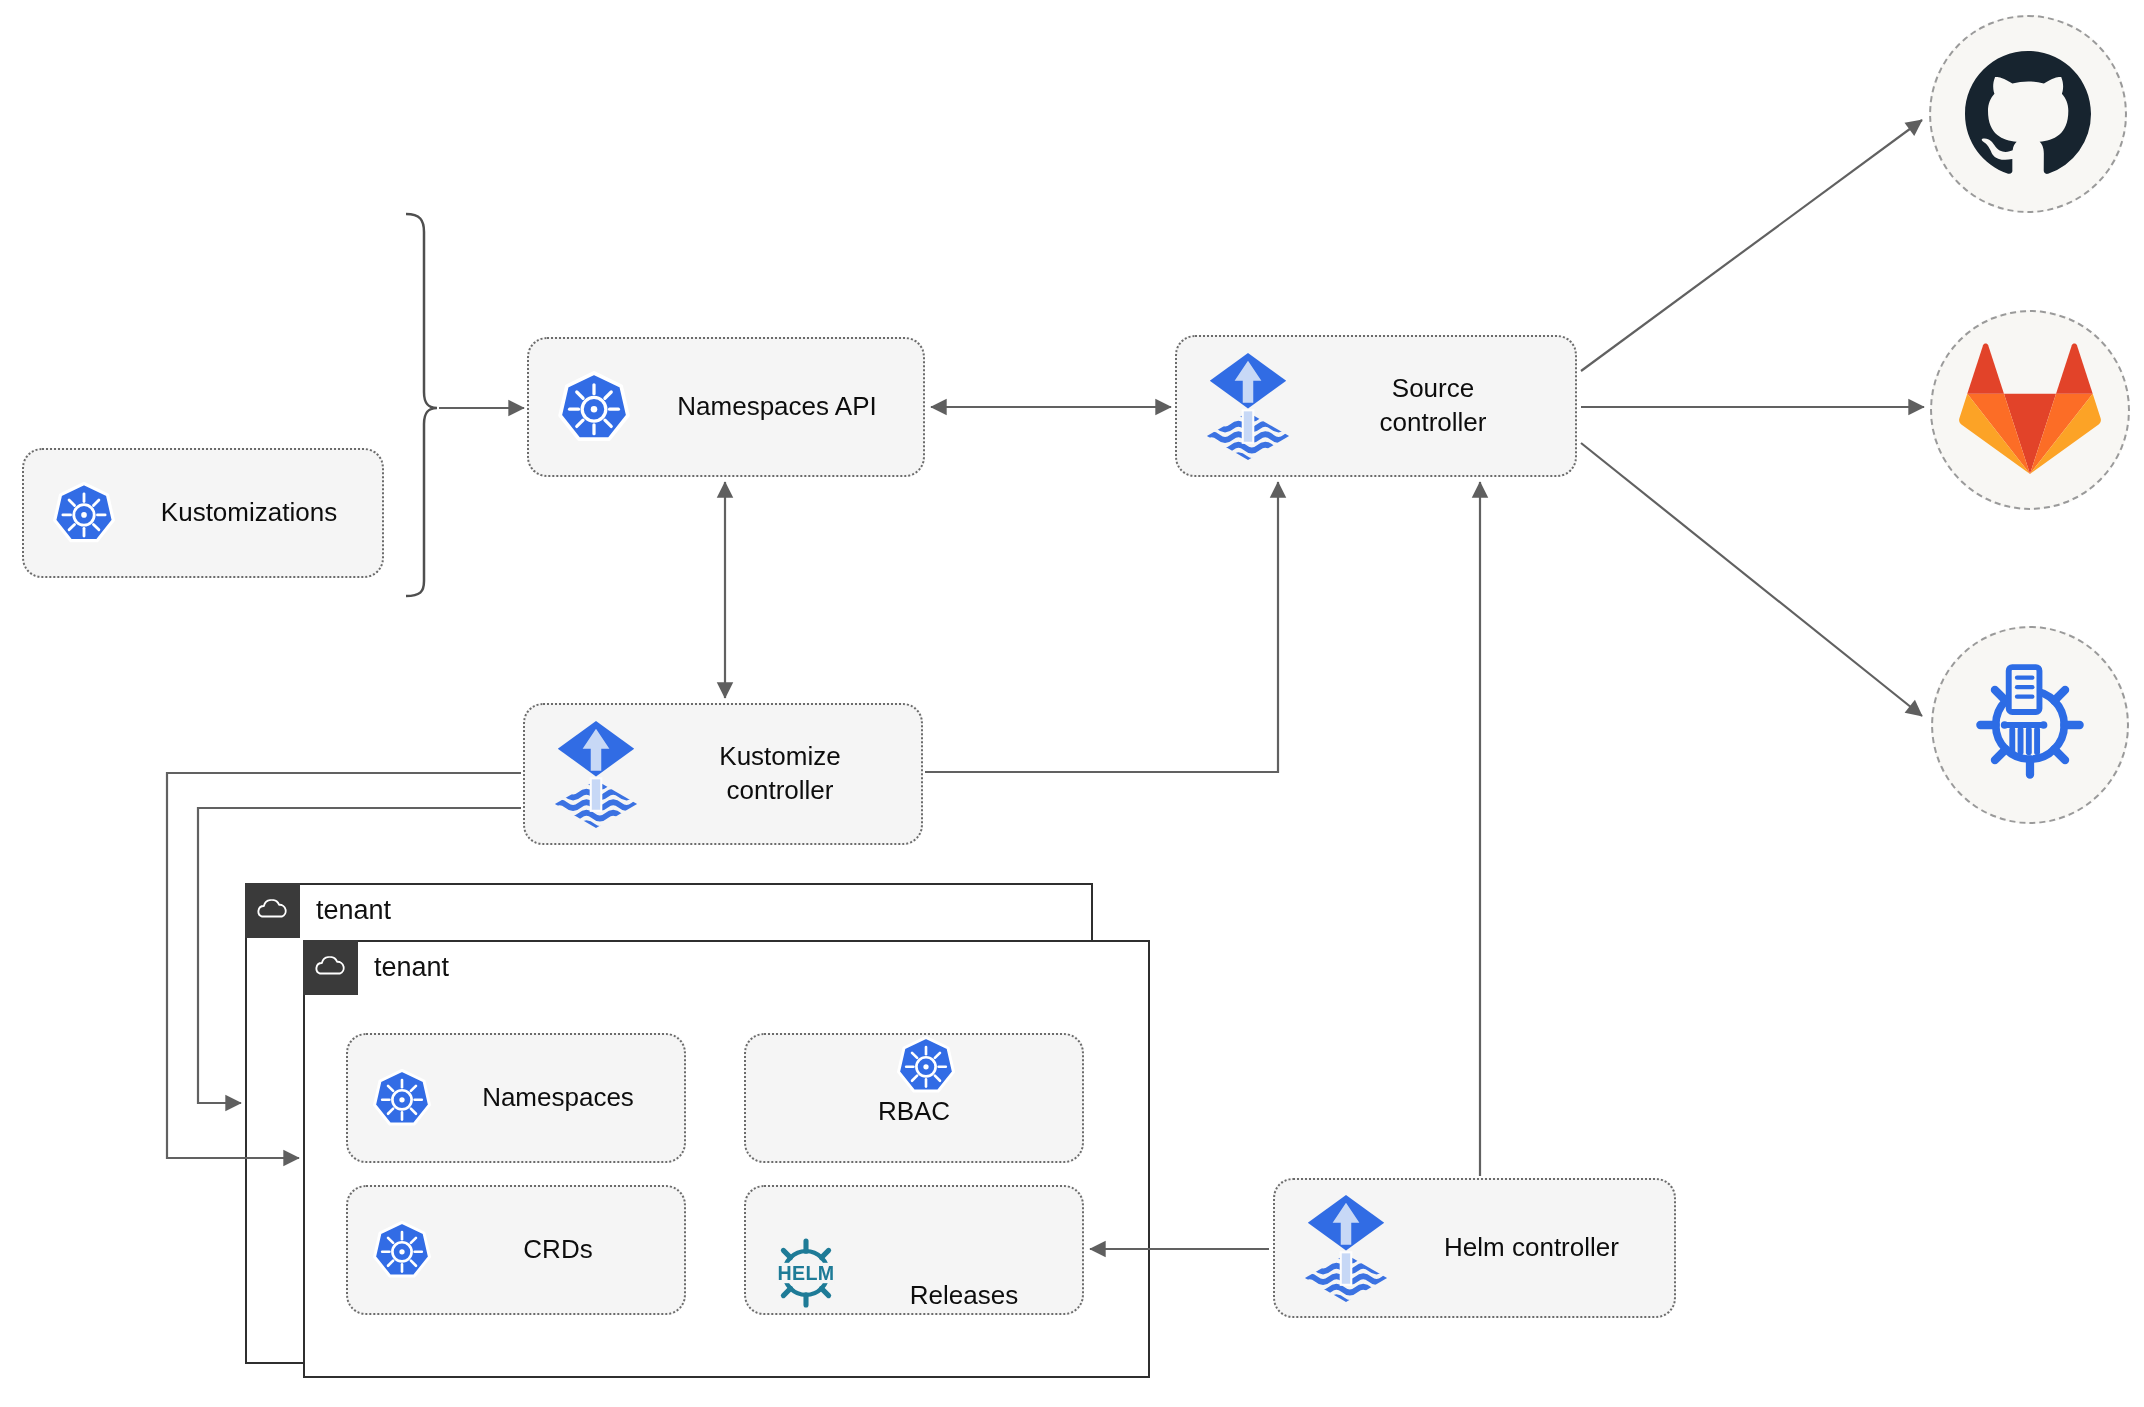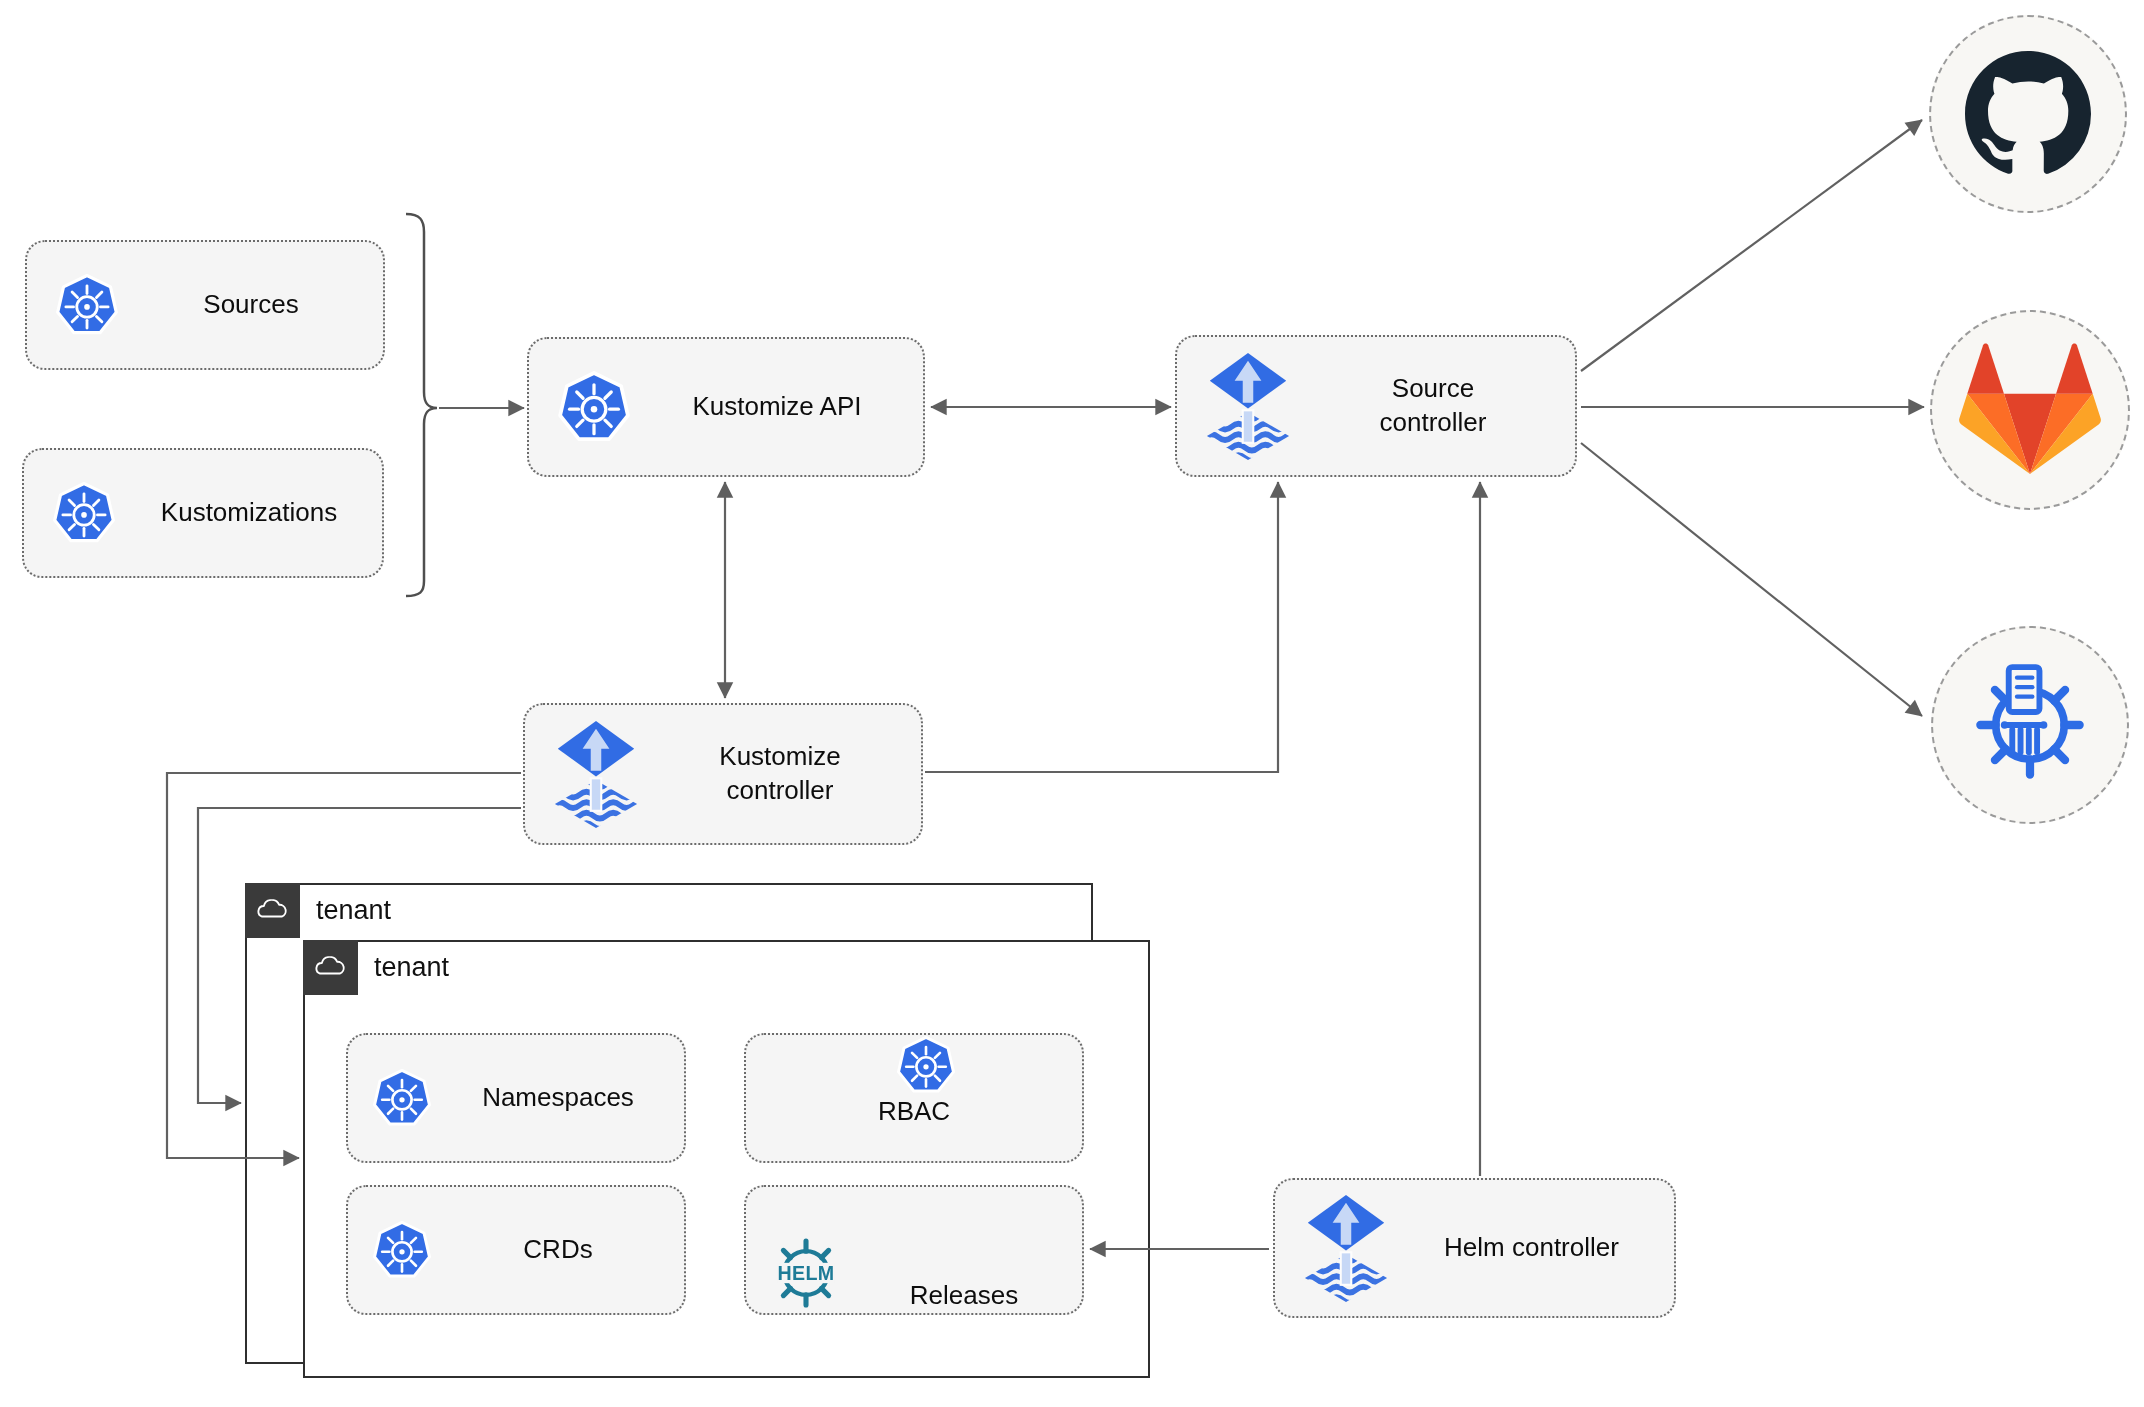--- a/index.html
+++ b/index.html
@@ -100,39 +100,33 @@
       <path d="M1480 1176 V482" marker-end="url(#ah)"></path>
       <path d="M1581 371 L1922 120" marker-end="url(#ah)"></path>
       <path d="M1581 407 H1924" marker-end="url(#ah)"></path>
       <path d="M1581 443 L1922 716" marker-end="url(#ah)"></path>
       <path d="M521 773 H167 V1158 H299" marker-end="url(#ah)"></path>
       <path d="M521 808 H198 V1103 H241" marker-end="url(#ah)"></path>
       <path d="M1269 1249 H1090" marker-end="url(#ah)"></path>
     </g>
   </svg>
 
-  <div class="node" style="left:25px; top:240px; width:360px; height:130px;">
-    <svg class="icon" viewBox="0 0 100 100" width="64" height="64">
-        <use href="#sym-k8s"></use>
-      </svg>
-    <div class="lbl">Sources</div>
-  </div>
 
   <div class="node" style="left:22px; top:448px; width:362px; height:130px;">
     <svg class="icon" viewBox="0 0 100 100" width="64" height="64">
         <use href="#sym-k8s"></use>
       </svg>
     <div class="lbl">Kustomizations</div>
   </div>
 
   <div class="node" style="left:527px; top:337px; width:398px; height:140px;">
     <svg class="icon" viewBox="0 0 100 100" width="74" height="74">
         <use href="#sym-k8s"></use>
       </svg>
-    <div class="lbl">Kustomize API</div>
+    <div class="lbl">Namespaces API</div>
   </div>
 
   <div class="node two" style="left:1175px; top:335px; width:402px; height:142px;">
     <svg class="icon" viewBox="0 0 90 112" width="86" height="107">
         <use href="#sym-flux"></use>
       </svg>
     <div class="lbl"><span>Source controller</span></div>
   </div>
 
   <div class="node two" style="left:523px; top:703px; width:400px; height:142px;">

